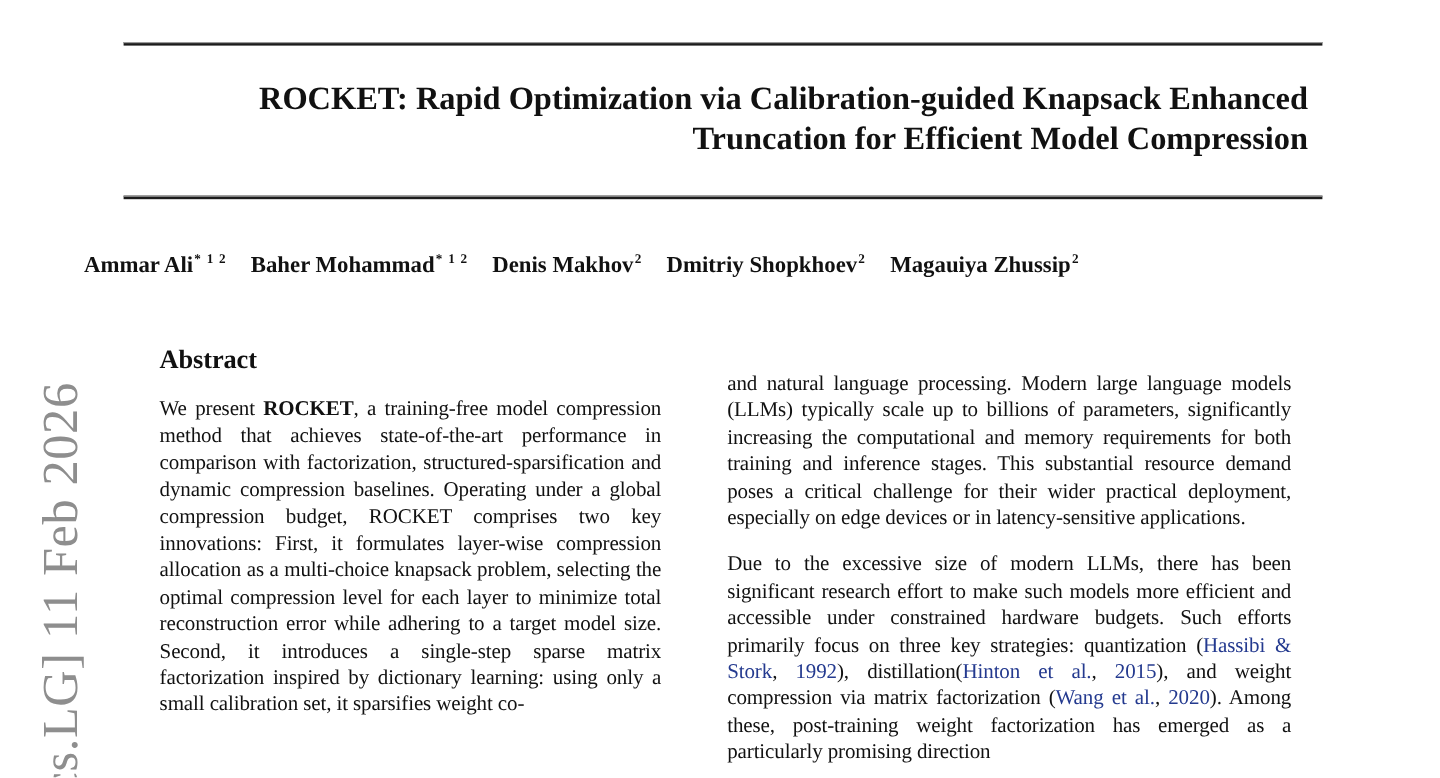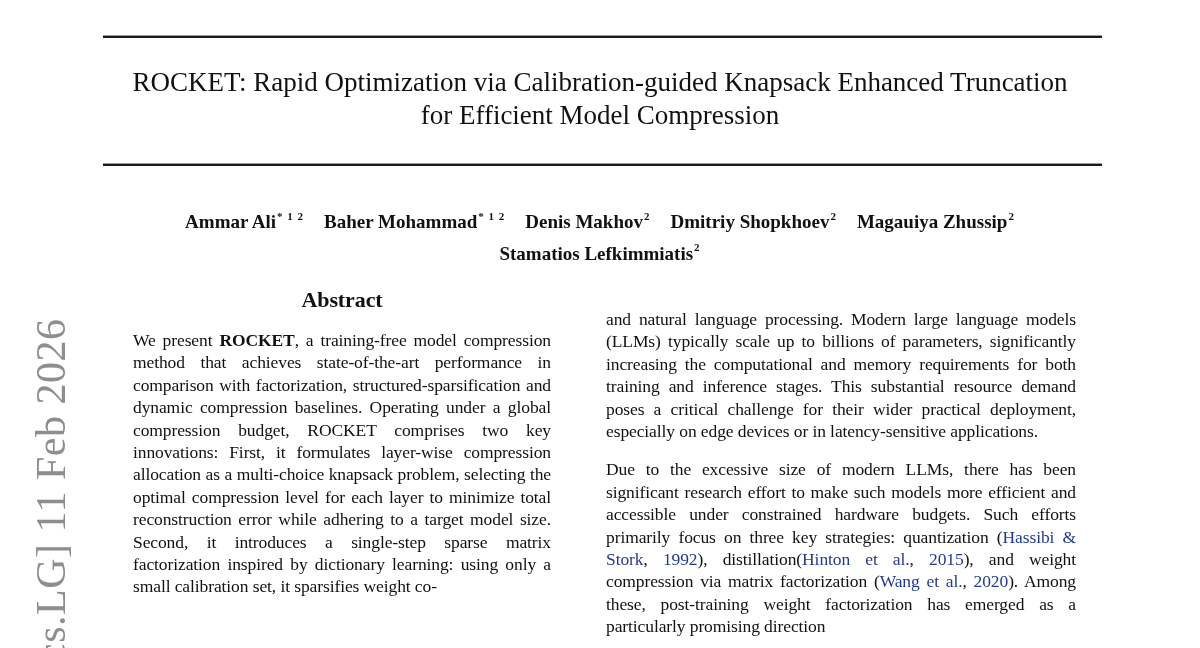--- a/index.html
+++ b/index.html
@@ -20,45 +20,45 @@
   }
   .rule{
     position:absolute;left:103px;width:999px;height:3px;
     background:var(--rule);
     border-top:1px solid #9a9a9a;
   }
   .rule-top{top:35px;}
   .rule-bottom{top:163px;}
   .title{
     position:absolute;top:66px;left:110px;width:980px;
-    font-size:27px;font-weight:normal;line-height:33px;
-    text-align:center;
+    font-size:27px;font-weight:bold;line-height:33px;
+    text-align:right;
   }
   .title-inner{display:inline-block;max-width:950px;}
   .authors{
     position:absolute;top:204px;left:60px;width:1080px;
-    text-align:center;
+    text-align:left;
     font-size:19px;font-weight:bold;line-height:26px;
   }
   .authors .author{white-space:nowrap;margin:0 10px;}
   .authors sup{
     font-size:11px;font-weight:bold;
     position:relative;top:-1px;letter-spacing:1px;margin-left:1px;
   }
   .col{
     position:absolute;
     text-align:justify;
     font-size:17.5px;line-height:22.4px;
     letter-spacing:-0.1px;
   }
   .col p{margin:16px 0 9px 0;}
   .col-left{left:133px;top:287px;width:418px;}
   .col-right{left:606px;top:292px;width:470px;}
   .abstract-heading{
-    font-size:22px;font-weight:bold;text-align:center;
+    font-size:22px;font-weight:bold;text-align:left;
     line-height:26px;margin-bottom:15px;
   }
   .seg-bold{font-weight:bold;}
   .seg-cite{color:var(--cite);cursor:pointer;}
   .watermark{
     position:absolute;
     left:30px;top:662px;
     transform:rotate(-90deg);
     transform-origin:0 0;
     font-size:42px;
@@ -78,21 +78,20 @@
   <div class="rule rule-top"></div>
 
   <h1 class="title">
     <span class="title-inner">ROCKET: Rapid Optimization via Calibration-guided Knapsack Enhanced Truncation for Efficient Model Compression</span>
   </h1>
 
   <div class="rule rule-bottom"></div>
 
   <div class="authors">
     <div><span class="author"><span>Ammar Ali</span><sup>* 1 2</sup></span><span class="author"><span>Baher Mohammad</span><sup>* 1 2</sup></span><span class="author"><span>Denis Makhov</span><sup>2</sup></span><span class="author"><span>Dmitriy Shopkhoev</span><sup>2</sup></span><span class="author"><span>Magauiya Zhussip</span><sup>2</sup></span></div>
-    <div><span class="author"><span>Stamatios Lefkimmiatis</span><sup>2</sup></span></div>
   </div>
 
   <div class="col col-left">
     <div class="abstract-heading">Abstract</div>
     <p><span>We present </span><span class="seg-bold">ROCKET</span><span>, a training-free model compression method that achieves state-of-the-art performance in comparison with factorization, structured-sparsification and dynamic compression baselines. Operating under a global compression budget, ROCKET comprises two key innovations: First, it formulates layer-wise compression allocation as a multi-choice knapsack problem, selecting the optimal compression level for each layer to minimize total reconstruction error while adhering to a target model size. Second, it introduces a single-step sparse matrix factorization inspired by dictionary learning: using only a small calibration set, it sparsifies weight co-</span></p>
   </div>
 
   <div class="col col-right">
     <p><span>and natural language processing. Modern large language models (LLMs) typically scale up to billions of parameters, significantly increasing the computational and memory requirements for both training and inference stages. This substantial resource demand poses a critical challenge for their wider practical deployment, especially on edge devices or in latency-sensitive applications.</span></p>
     <p><span>Due to the excessive size of modern LLMs, there has been significant research effort to make such models more efficient and accessible under constrained hardware budgets. Such efforts primarily focus on three key strategies: quantization (</span><span class="seg-cite">Hassibi &amp; Stork</span><span>, </span><span class="seg-cite">1992</span><span>), distillation(</span><span class="seg-cite">Hinton et al.</span><span>, </span><span class="seg-cite">2015</span><span>), and weight compression via matrix factorization (</span><span class="seg-cite">Wang et al.</span><span>, </span><span class="seg-cite">2020</span><span>). Among these, post-training weight factorization has emerged as a particularly promising direction</span></p>

